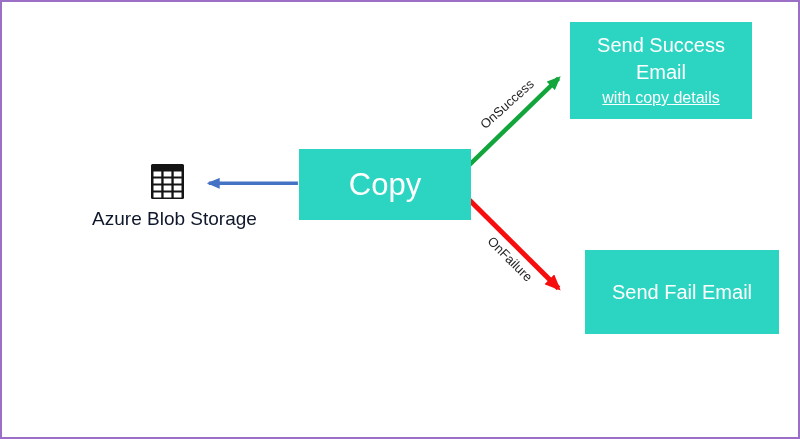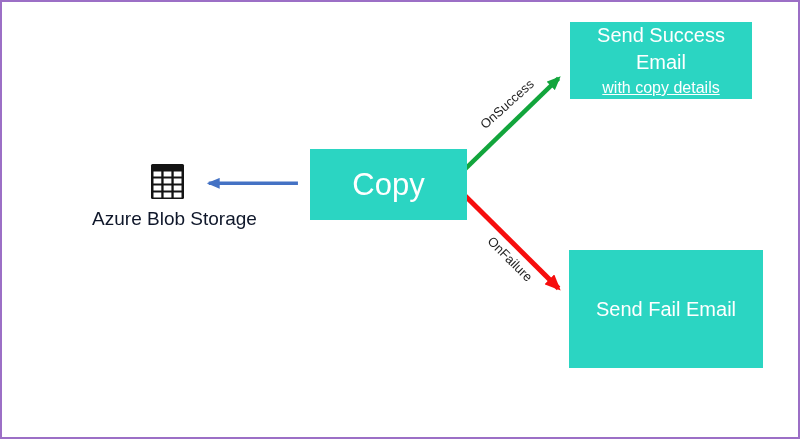--- a/index.html
+++ b/index.html
@@ -7,23 +7,23 @@
     position:relative; width:800px; height:439px; box-sizing:border-box;
     background:#ffffff; border:2px solid #9C6FC6; overflow:hidden;
     font-family:"Liberation Sans", sans-serif;
   }
   .edges-layer { position:absolute; left:0; top:0; width:100%; height:100%; }
   .node {
     position:absolute; display:flex; flex-direction:column;
     align-items:center; justify-content:center;
     text-align:center; color:#ffffff;
   }
-  .node-copy   { left:308px; top:147px; width:157px; height:71px; font-size:31px; }
-  .node-success{ left:568px; top:20px;  width:182px; height:77px; }
-  .node-fail   { left:567px; top:248px; width:194px; height:118px;gap:24px; }
+  .node-copy   { left:297px; top:147px; width:172px; height:71px; font-size:31px; }
+  .node-success{ left:568px; top:20px;  width:182px; height:97px; }
+  .node-fail   { left:583px; top:248px; width:194px; height:84px;gap:24px; }
   .node-title  { font-size:20px; line-height:27px; }
   .node-success .node-title { max-width:152px; }
   .node-sub    { font-size:16px; line-height:23px;text-decoration:underline; }
   .blob-icon   { position:absolute; left:148px; top:161px; width:35px; height:37px; }
   .blob-label  {
     position:absolute; left:70px; top:206px; width:205px;
     text-align:center; font-size:19px; color:#1a1a1a;
   }
   .edge-label {
     position:absolute; font-size:13px; color:#1f1f1f; white-space:nowrap;

